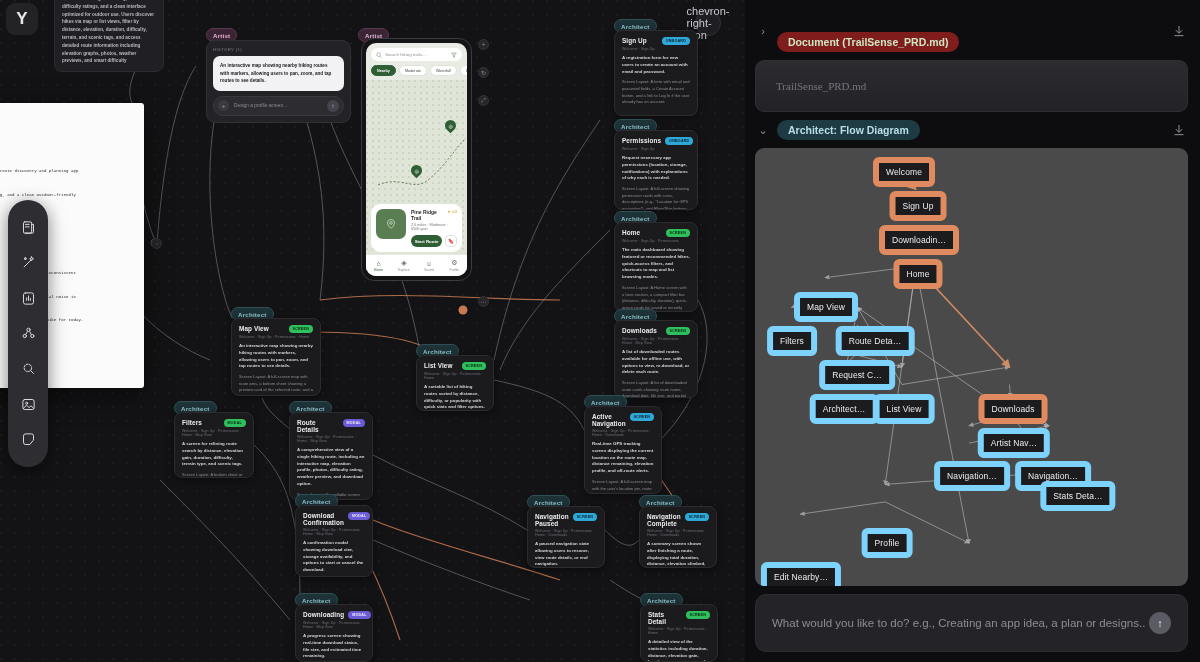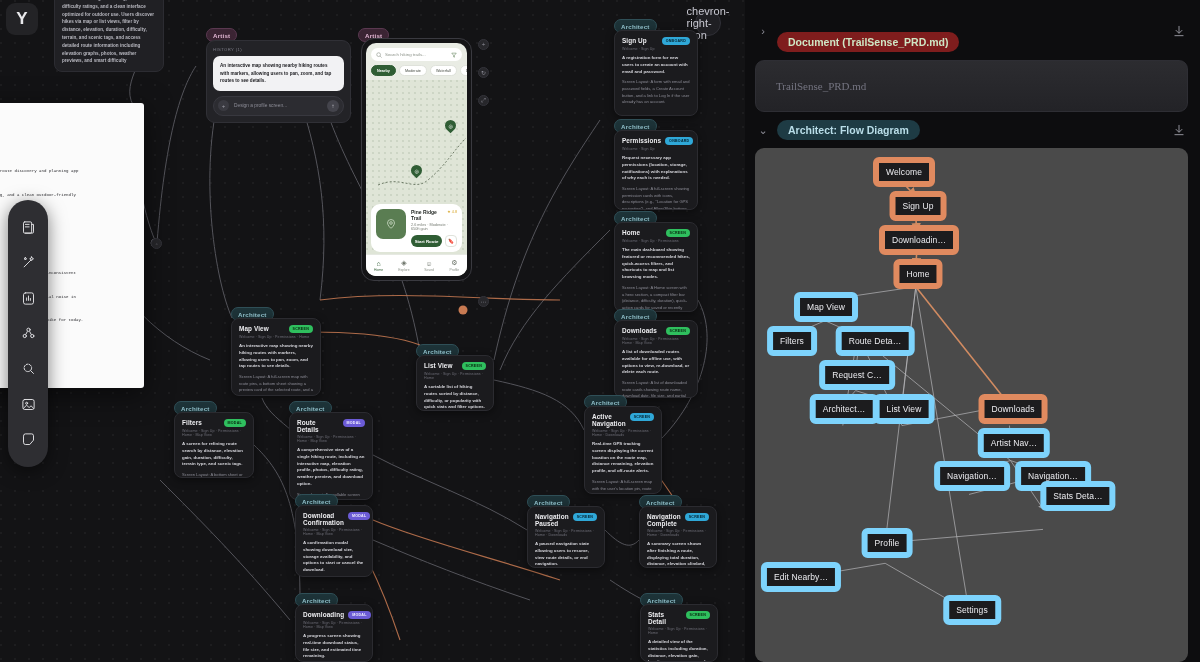--- a/index.html
+++ b/index.html
@@ -644,14 +644,18 @@
           <div class="fnode" style="left: 259px; top: 295px;">Artist Nav…</div>
           <div class="fnode" style="left: 217px; top: 328px;">Navigation…</div>
           <div class="fnode" style="left: 298px; top: 328px;">Navigation…</div>
           <div class="fnode" style="left: 292px; top: 348px; margin-left: 31px;">Stats Deta…</div>
           <div class="fnode" style="left: 132px; top: 395px;">Profile</div>
           <div class="fnode" style="left: 46px; top: 429px;">Edit Nearby…</div>
           <div class="fnode" style="left: 217px; top: 462px;">Settings</div>
         </div>
     </div>
 
+    <div class="composer">
+      <div class="ph">What would you like to do? e.g., Creating an app idea, a plan or designs..</div>
+      <div class="sendbtn">↑</div>
+    </div>
   </div>
 </div>
 
 </body></html>

